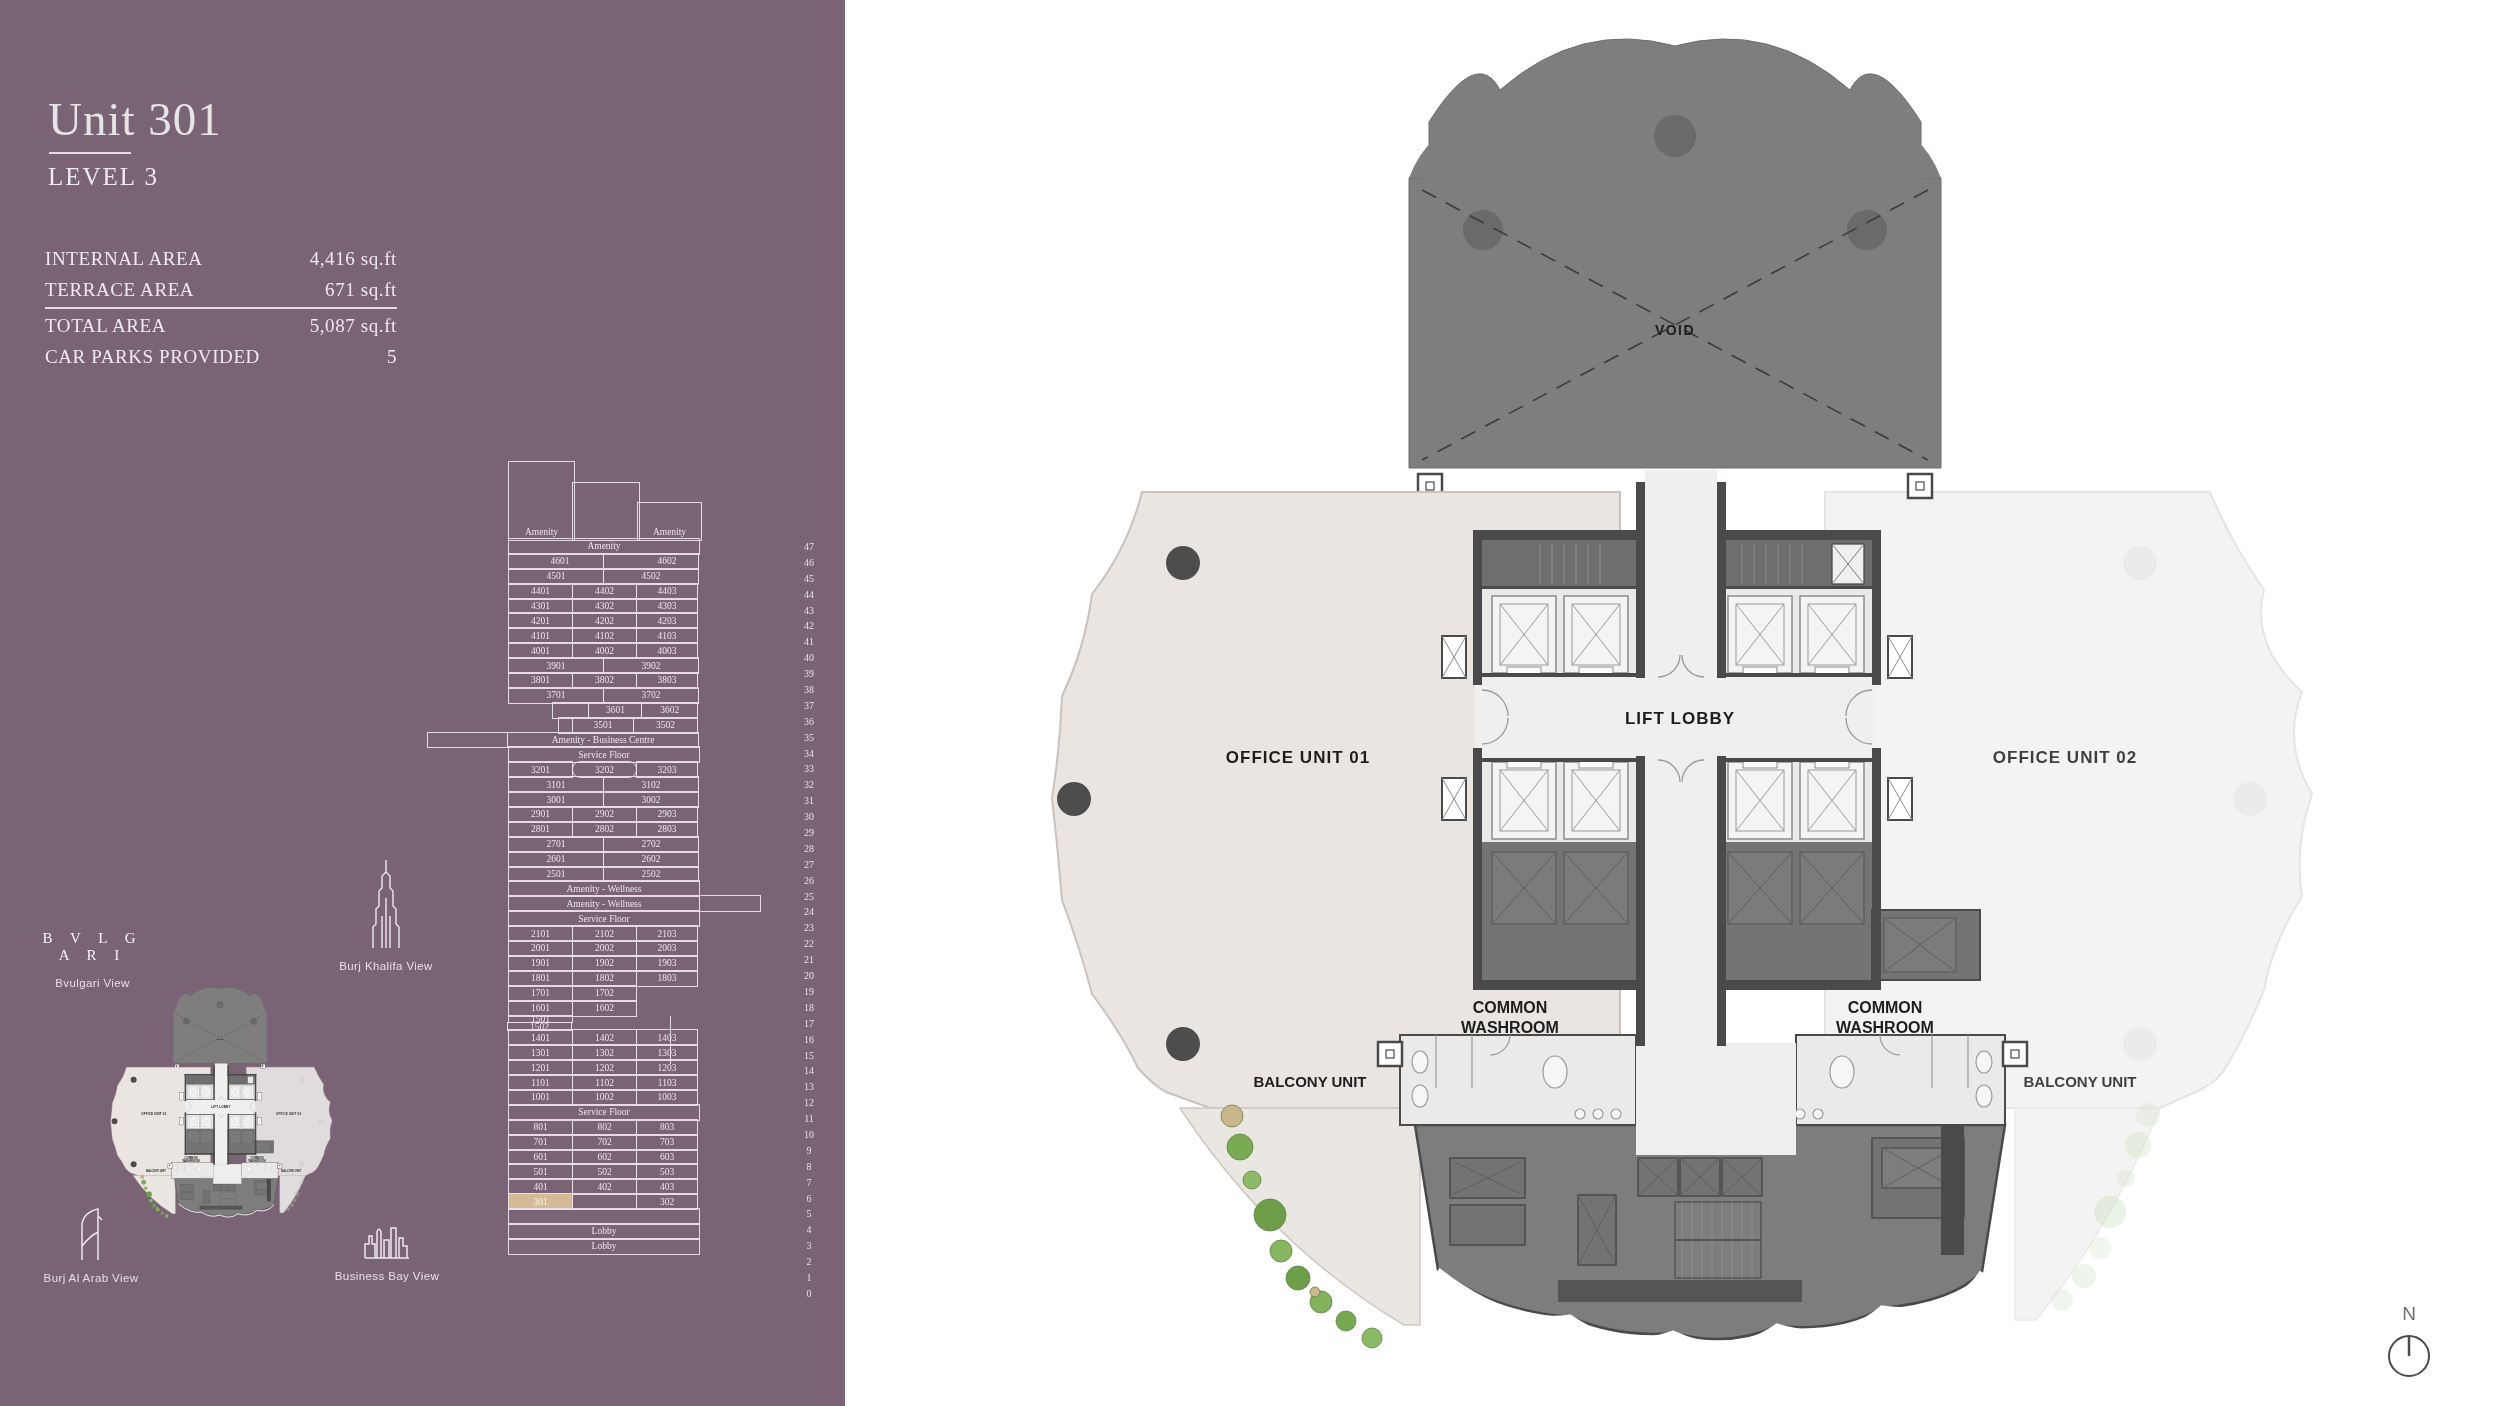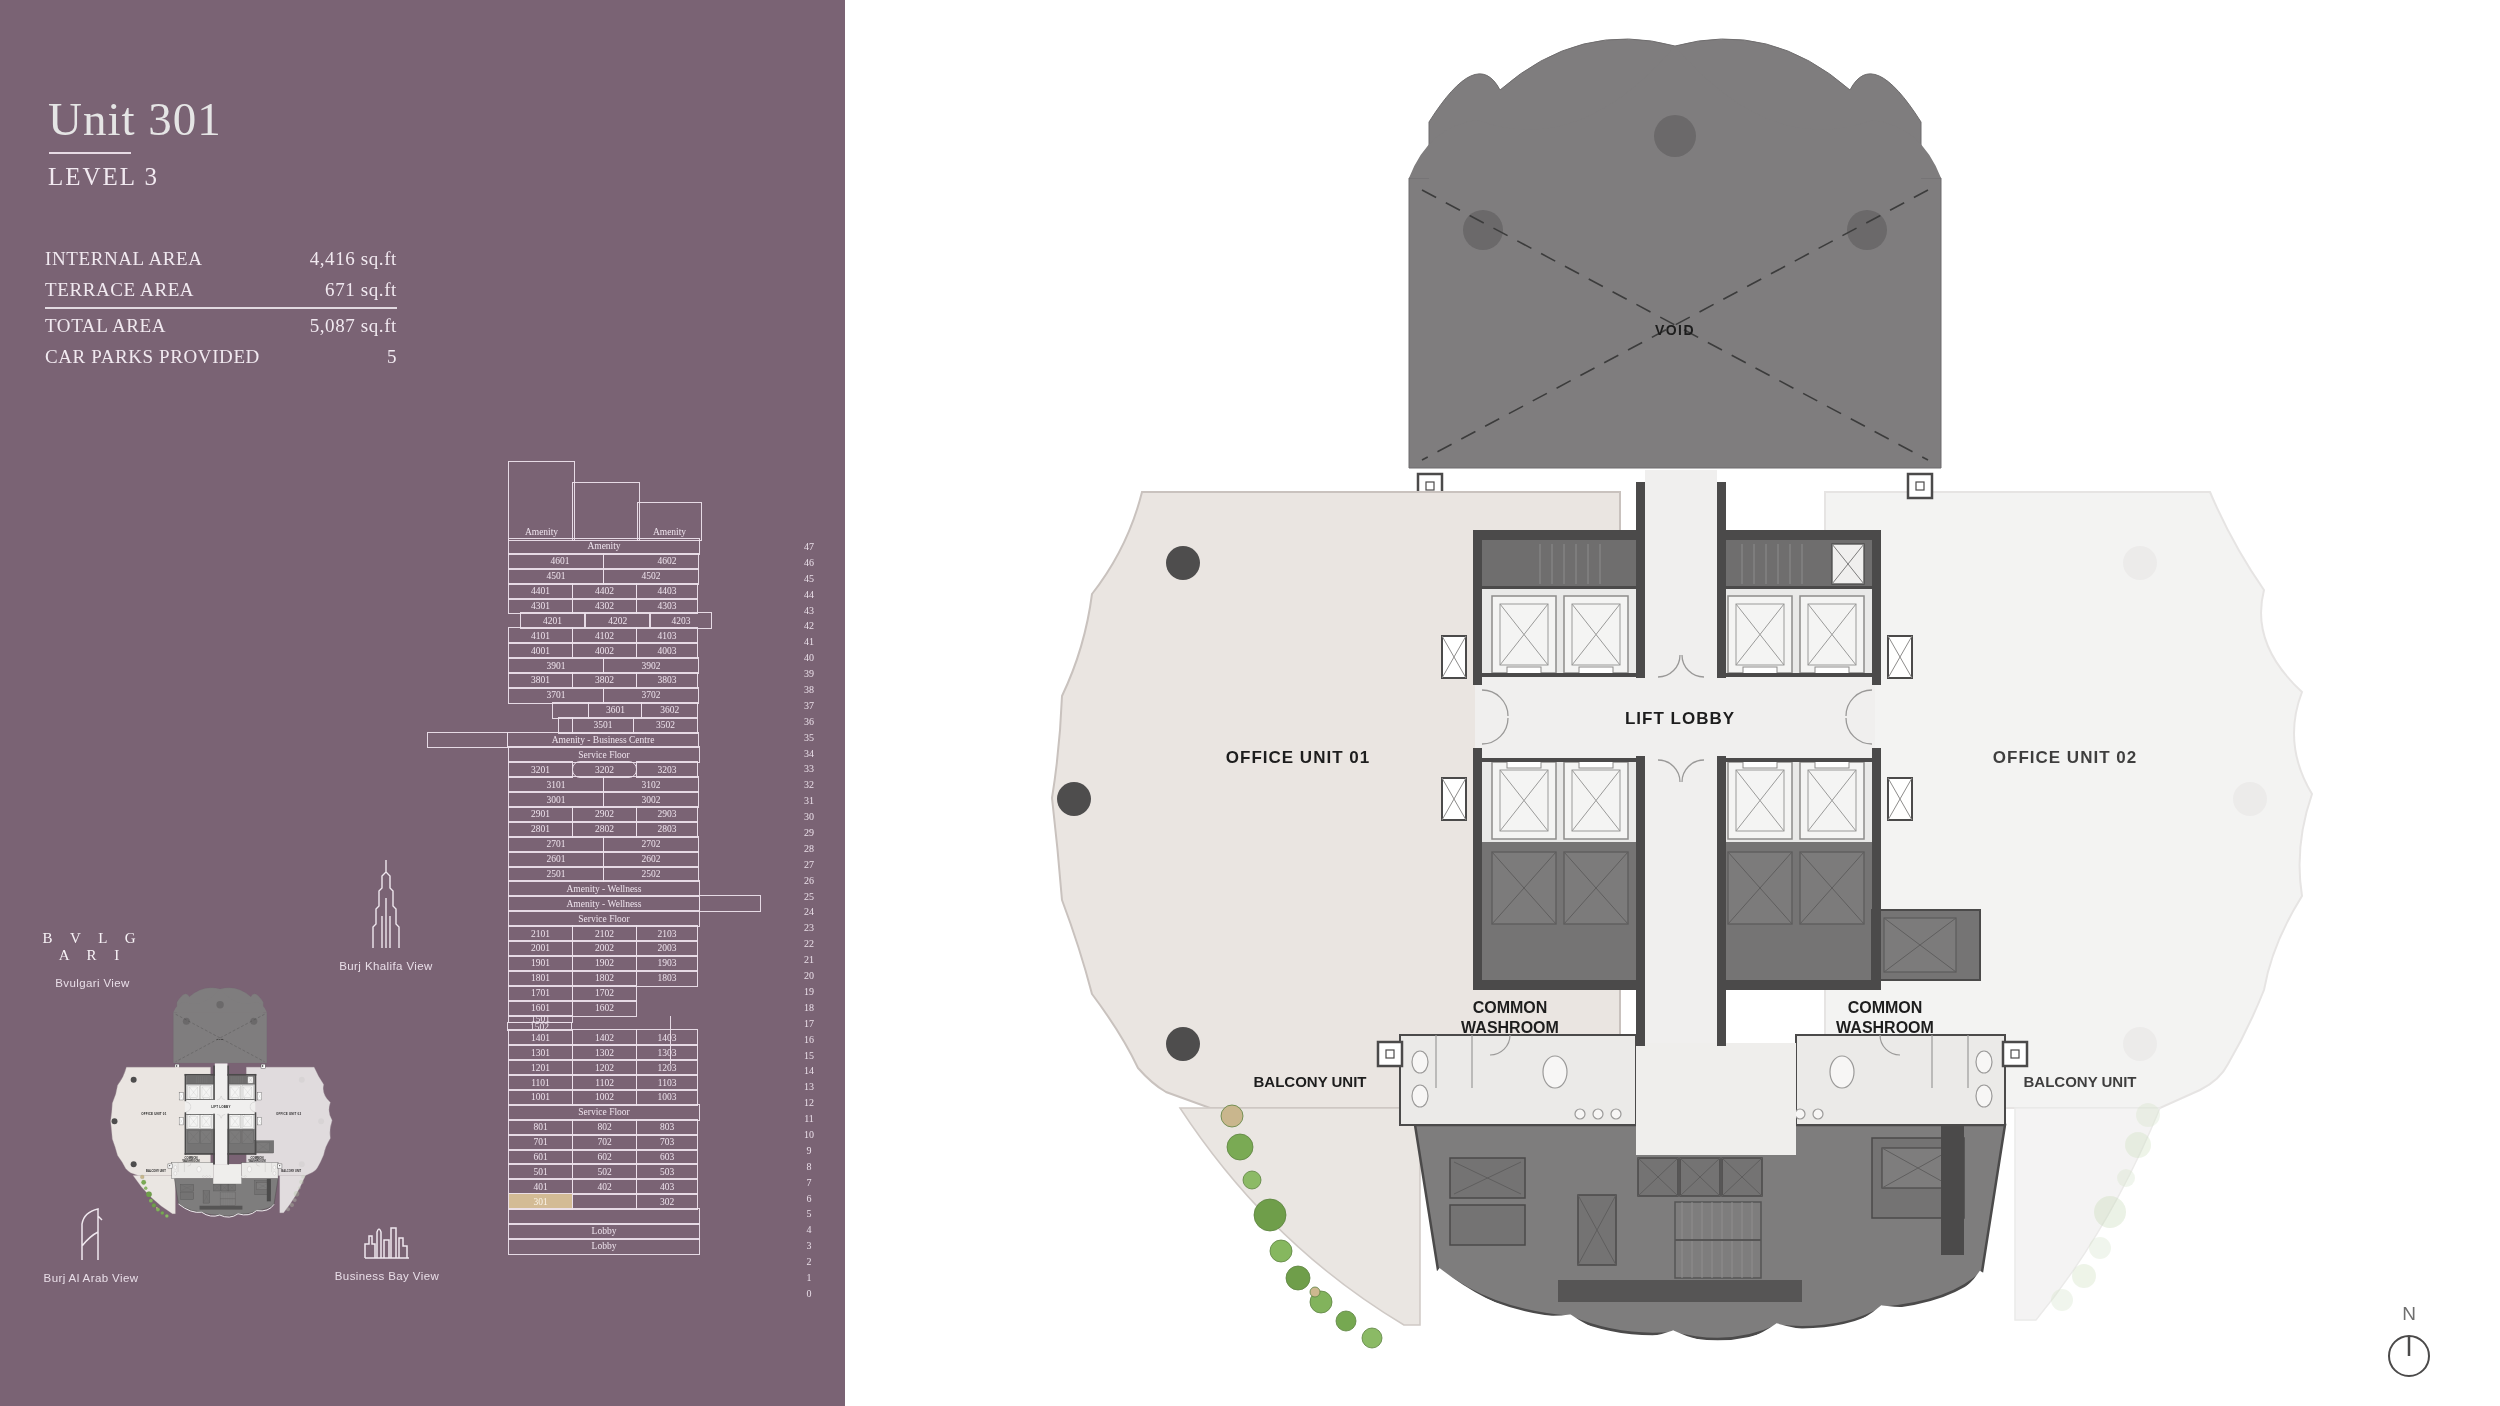--- a/index.html
+++ b/index.html
@@ -94,21 +94,21 @@
         <div class="frow" style="width: 192px; margin-left: 0px; margin-top: -1px;">
           <div class="fcell" style="width: 33.9%;">4401</div>
           <div class="fcell" style="width: 33.9%;">4402</div>
           <div class="fcell" style="width: 32.2%;">4403</div>
         </div>
         <div class="frow" style="width: 192px; margin-left: 0px; margin-top: -1px;">
           <div class="fcell" style="width: 33.9%;">4301</div>
           <div class="fcell" style="width: 33.9%;">4302</div>
           <div class="fcell" style="width: 32.2%;">4303</div>
         </div>
-        <div class="frow" style="width: 192px; margin-left: 12px; margin-top: -1px; justify-content: space-between;">
+        <div class="frow" style="width: 192px; margin-left: 0px; margin-top: -1px;">
           <div class="fcell" style="width: 33.9%;">4201</div>
           <div class="fcell" style="width: 33.9%;">4202</div>
           <div class="fcell" style="width: 32.2%;">4203</div>
         </div>
         <div class="frow" style="width: 192px; margin-left: 0px; margin-top: -1px;">
           <div class="fcell" style="width: 33.9%;">4101</div>
           <div class="fcell" style="width: 33.9%;">4102</div>
           <div class="fcell" style="width: 32.2%;">4103</div>
         </div>
         <div class="frow" style="width: 192px; margin-left: 0px; margin-top: -1px;">

